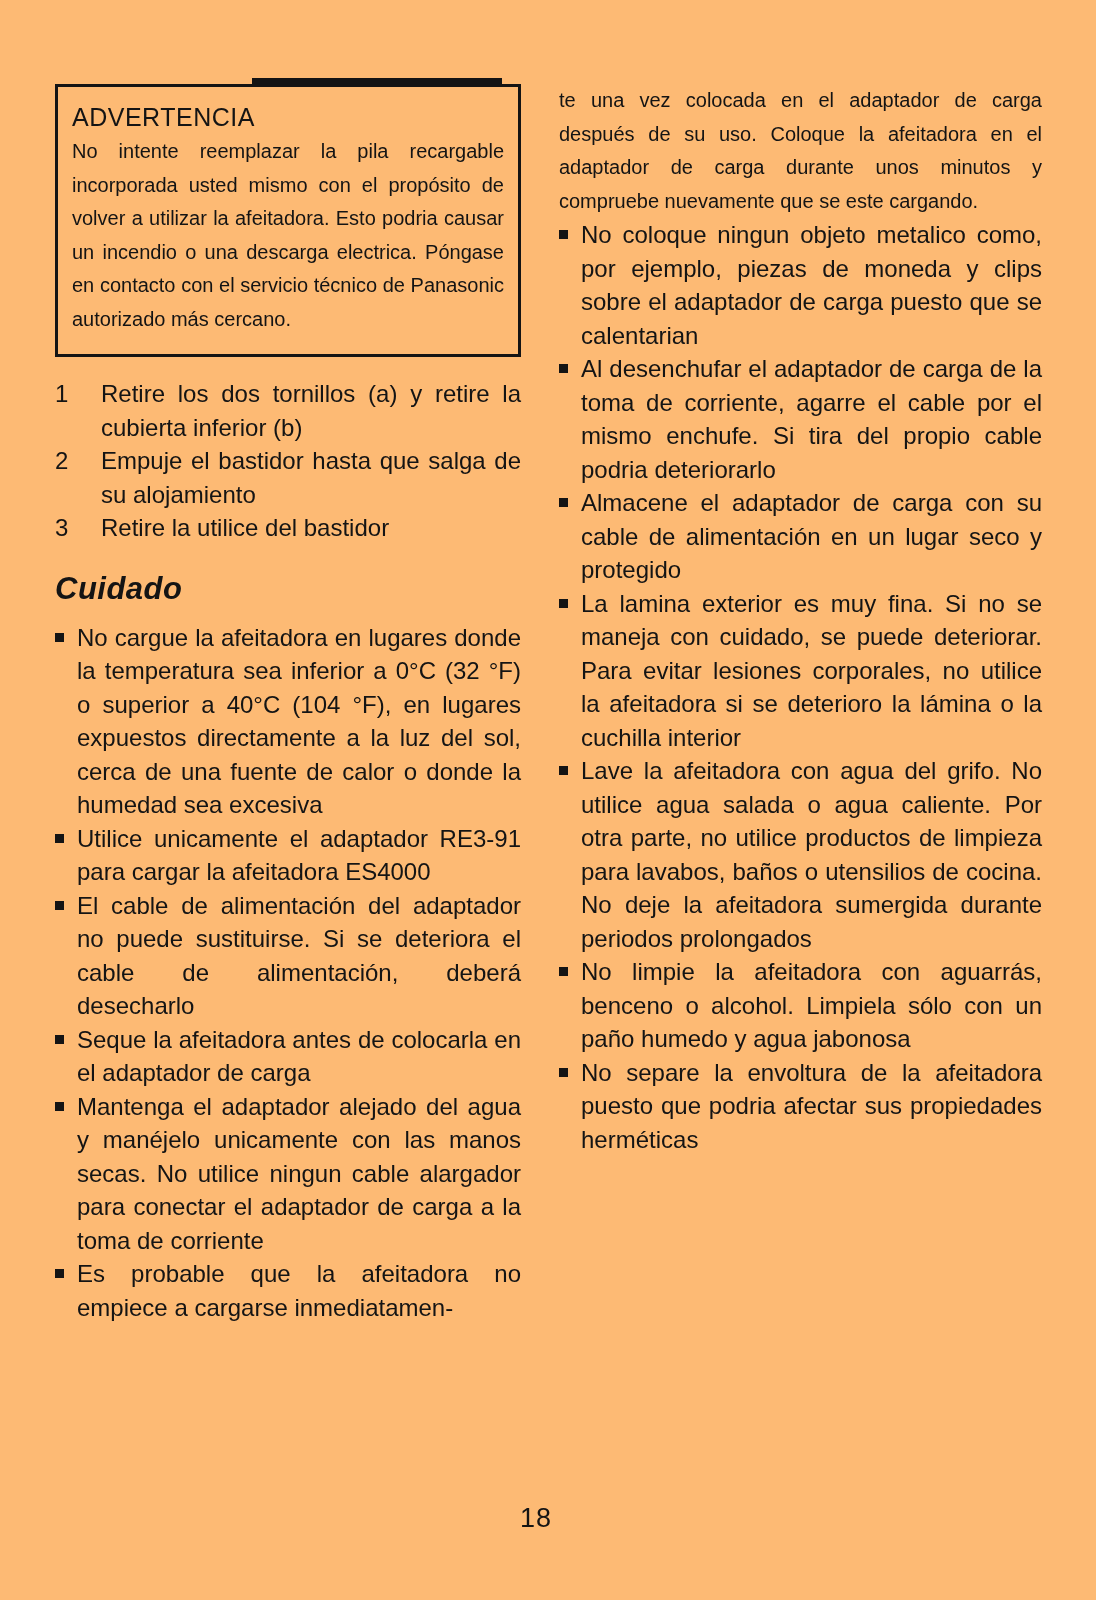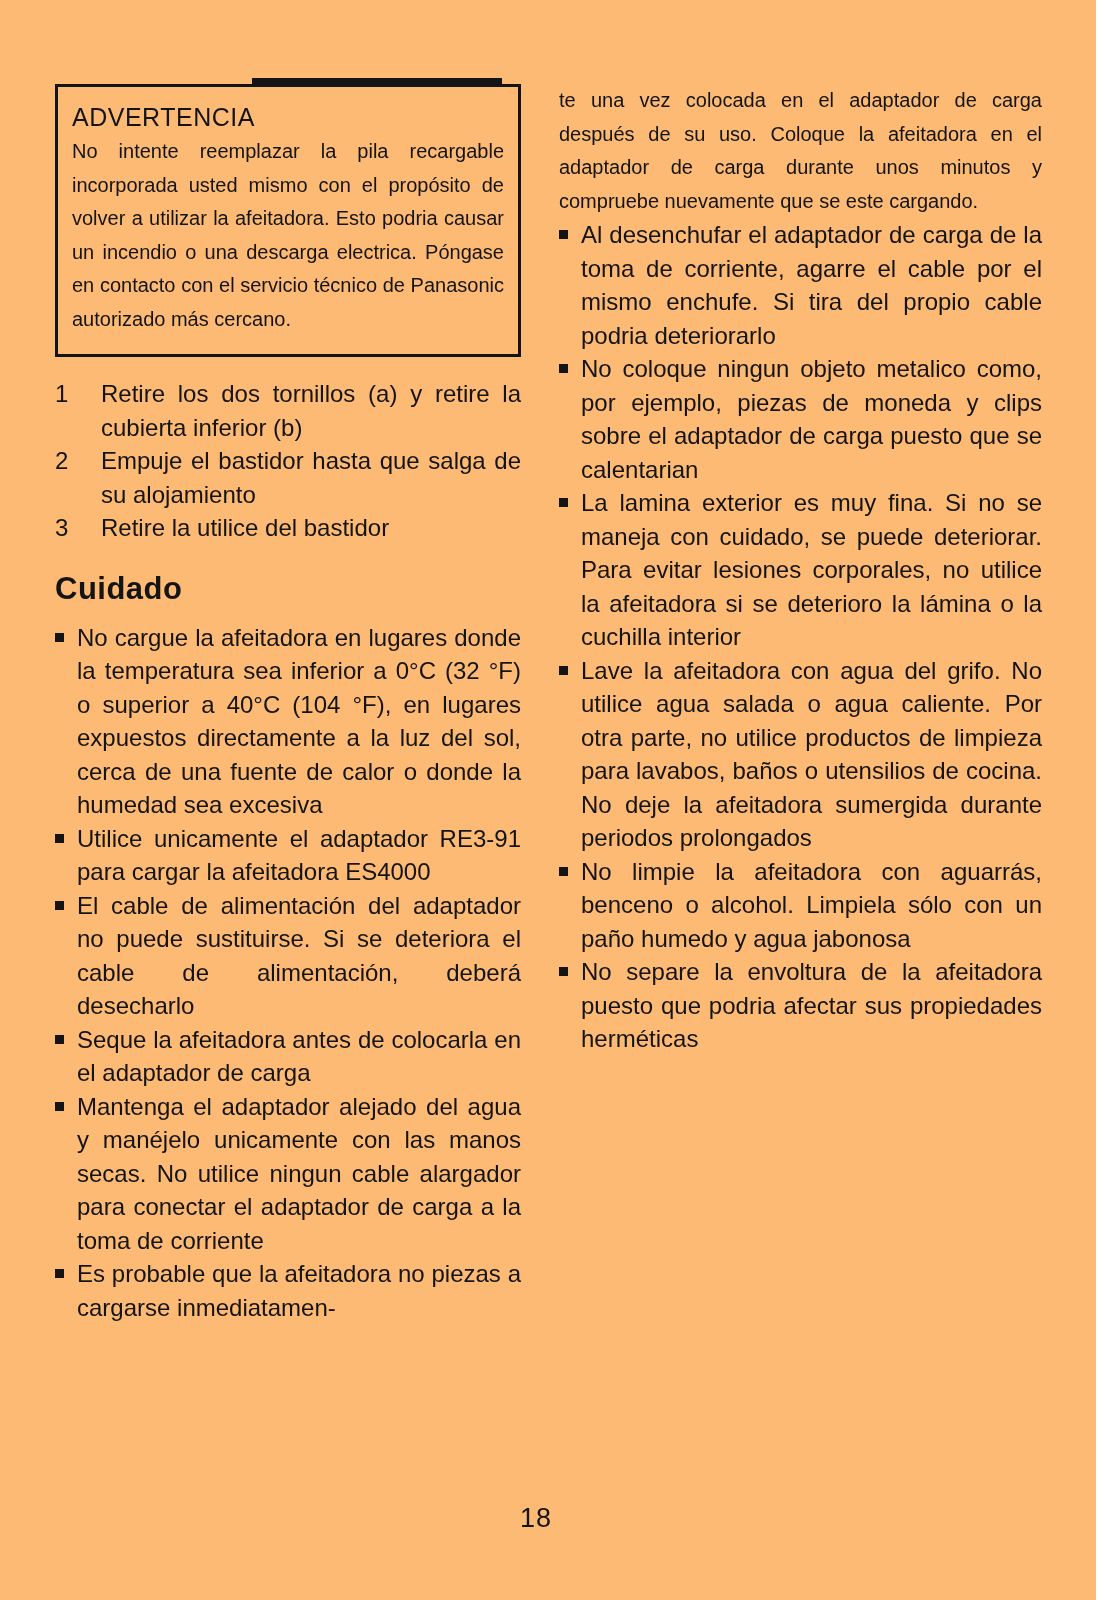--- a/index.html
+++ b/index.html
@@ -53,20 +53,21 @@
   .step { display: flex; font-size: 24px; line-height: 33.5px; }
   .step-num { flex: 0 0 46px; }
   .step-text { flex: 1; text-align: justify; }
 
   
   .caution-heading {
     font-size: 31px;
     font-weight: bold;
     letter-spacing: 0.5px;
     margin: 26px 0 14px 0;
+    font-style: italic;
   }
 
   
   .bullets { list-style: none; }
   .bullet { display: flex; font-size: 24px; line-height: 33.5px; }
   .bullet-marker { flex: 0 0 22px; padding-top: 12px; }
   .bullet-marker::before {
     content: "";
     display: block;
     width: 9px;
@@ -134,38 +135,42 @@
         <li class="bullet">
           <span class="bullet-marker"></span>
           <span class="bullet-text">Seque la afeitadora antes de colocarla en el adaptador de carga</span>
         </li>
         <li class="bullet">
           <span class="bullet-marker"></span>
           <span class="bullet-text">Mantenga el adaptador alejado del agua y manéjelo unicamente con las manos secas. No utilice ningun cable alargador para conectar el adaptador de carga a la toma de corriente</span>
         </li>
         <li class="bullet">
           <span class="bullet-marker"></span>
-          <span class="bullet-text">Es probable que la afeitadora no piezas a cargarse inmediatamen-</span>
+          <span class="bullet-text">Es probable que la afeitadora no empiece a cargarse inmediatamen-</span>
         </li>
       </ul>
 
     </div>
 
     <div class="col col-right">
 
       <p class="continuation body-text">te una vez colocada en el adaptador de carga después de su uso. Coloque la afeitadora en el adaptador de carga durante unos minutos y compruebe nuevamente que se este cargando.</p>
 
       <ul class="bullets">
         <li class="bullet">
           <span class="bullet-marker"></span>
+          <span class="bullet-text">No coloque ningun objeto metalico como, por ejemplo, piezas de moneda y clips sobre el adaptador de carga puesto que se calentarian</span>
+        </li>
+        <li class="bullet">
+          <span class="bullet-marker"></span>
           <span class="bullet-text">Al desenchufar el adaptador de carga de la toma de corriente, agarre el cable por el mismo enchufe. Si tira del propio cable podria deteriorarlo</span>
         </li>
         <li class="bullet">
           <span class="bullet-marker"></span>
-          <span class="bullet-text">No coloque ningun objeto metalico como, por ejemplo, piezas de moneda y clips sobre el adaptador de carga puesto que se calentarian</span>
+          <span class="bullet-text">Almacene el adaptador de carga con su cable de alimentación en un lugar seco y protegido</span>
         </li>
         <li class="bullet">
           <span class="bullet-marker"></span>
           <span class="bullet-text">La lamina exterior es muy fina. Si no se maneja con cuidado, se puede deteriorar. Para evitar lesiones corporales, no utilice la afeitadora si se deterioro la lámina o la cuchilla interior</span>
         </li>
         <li class="bullet">
           <span class="bullet-marker"></span>
           <span class="bullet-text">Lave la afeitadora con agua del grifo. No utilice agua salada o agua caliente. Por otra parte, no utilice productos de limpieza para lavabos, baños o utensilios de cocina. No deje la afeitadora sumergida durante periodos prolongados</span>
         </li>
         <li class="bullet">

